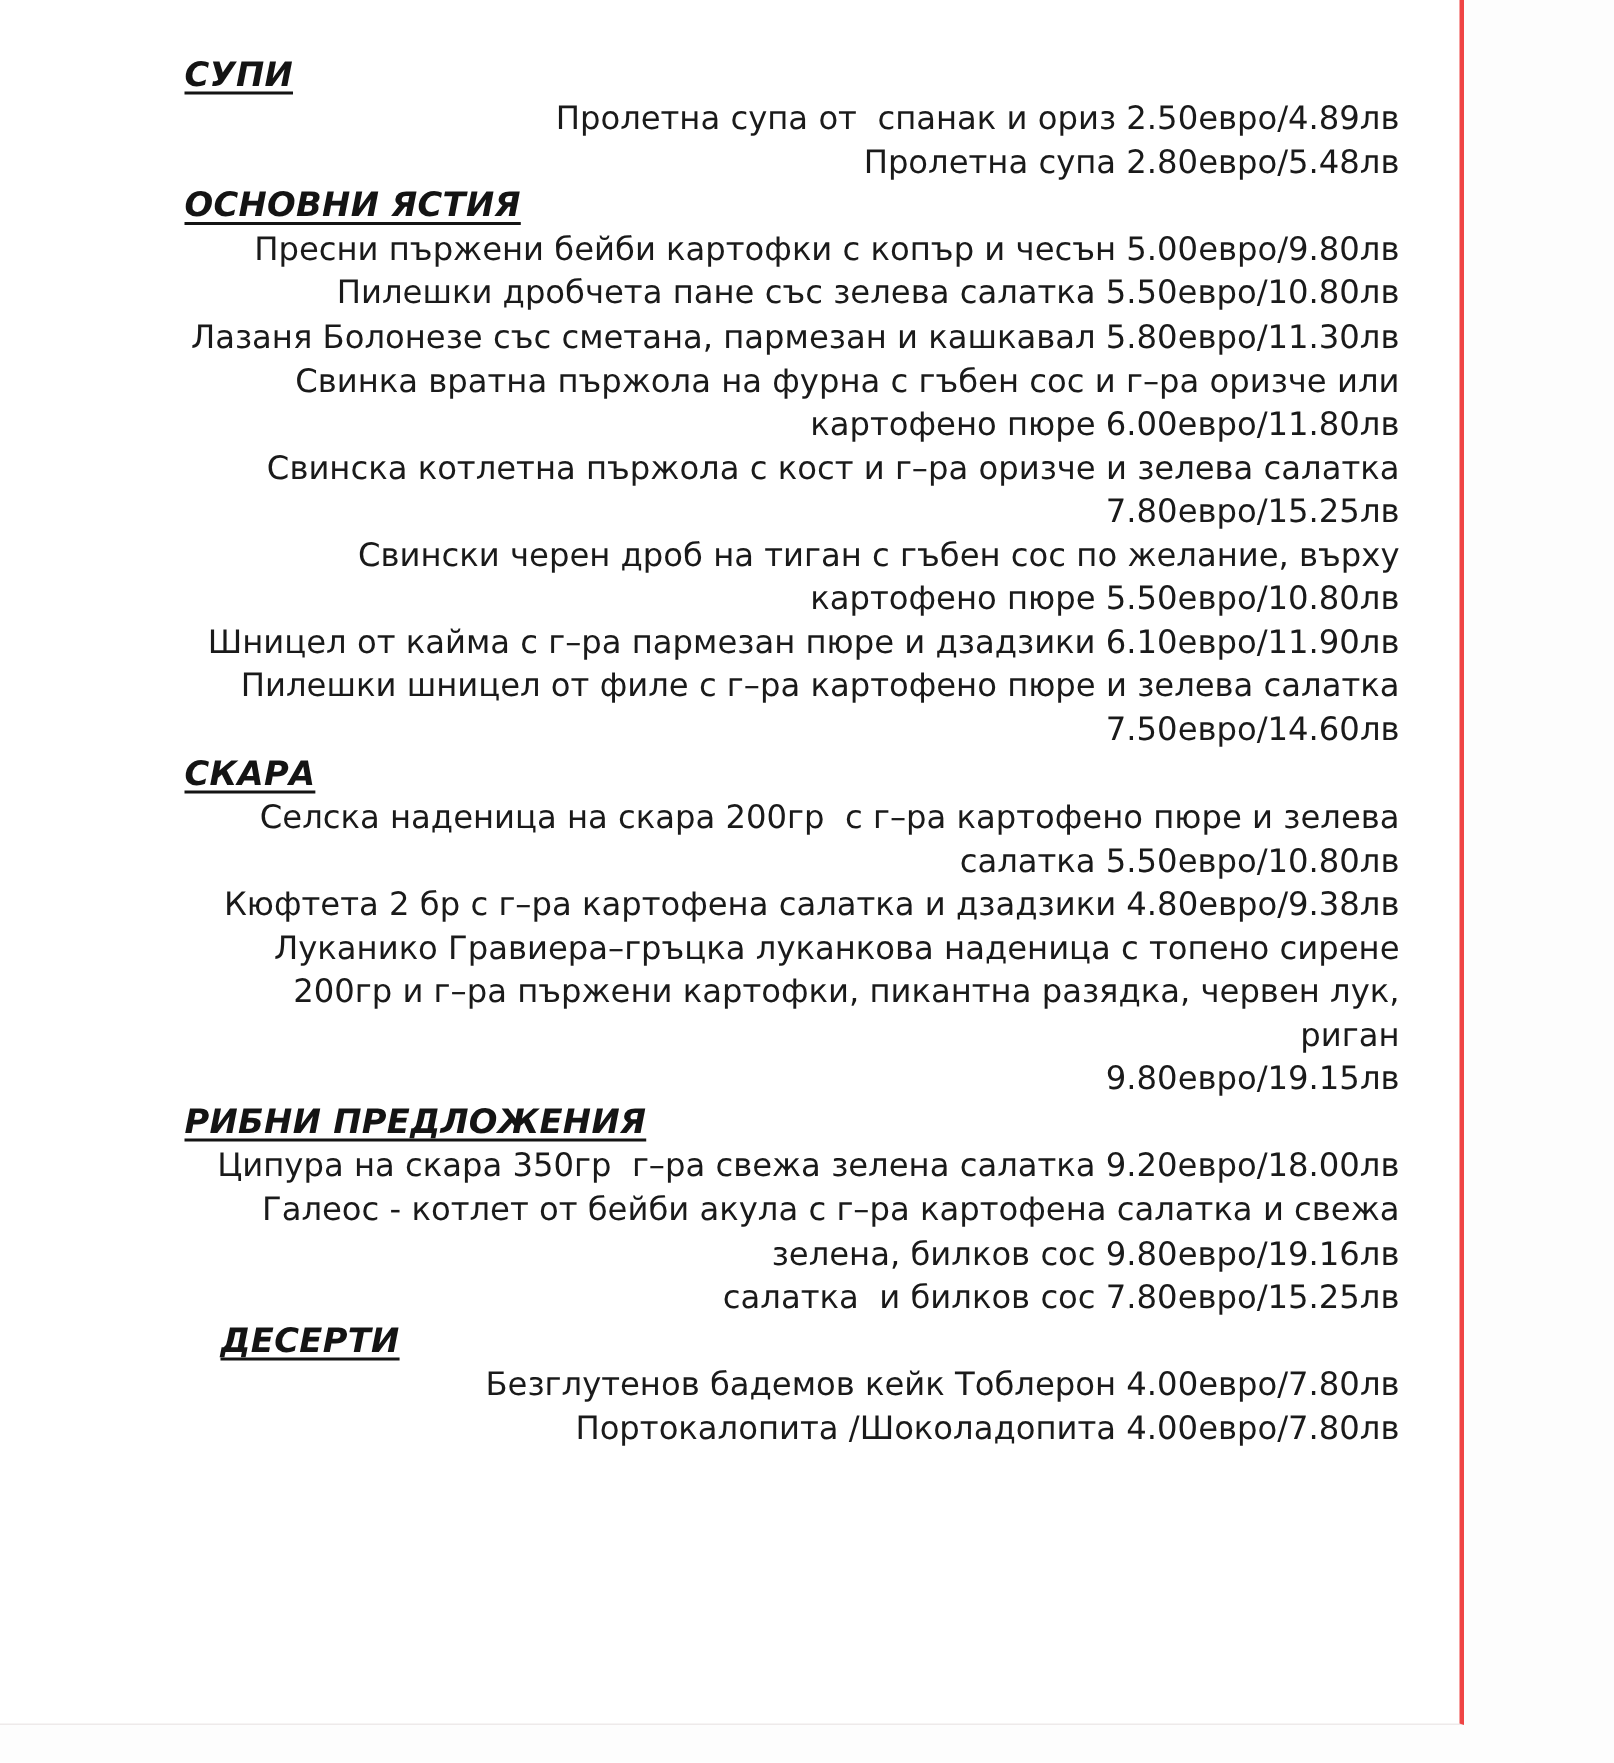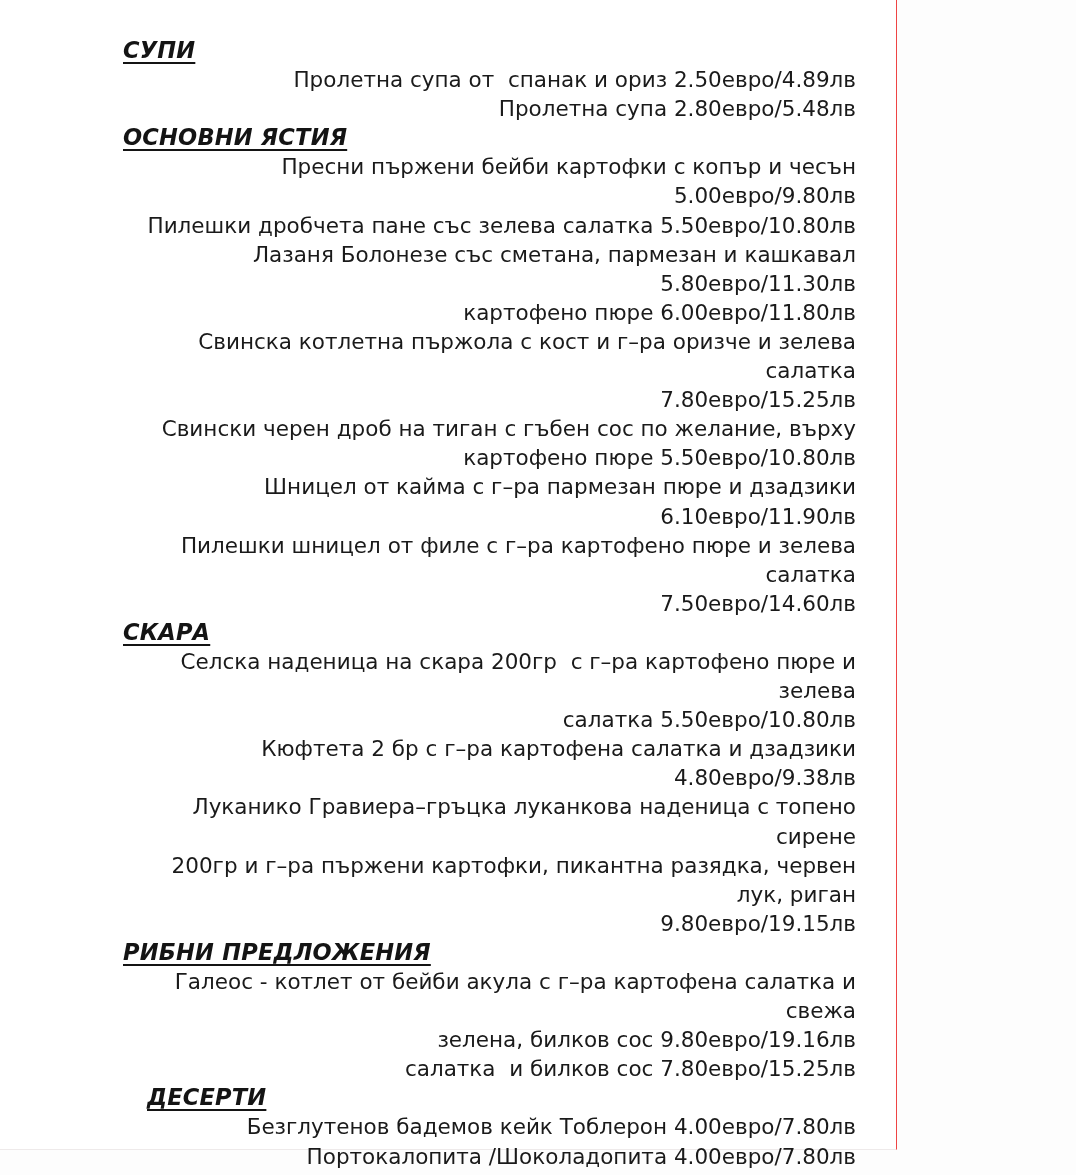--- a/index.html
+++ b/index.html
@@ -10,24 +10,24 @@
   body {
     width: 1076px;
     height: 1175px;
     overflow: hidden;
     position: relative;
   }
   .page {
     position: absolute;
     top: 0;
     left: 0;
-    width: 897px;
+    width: 976px;
     height: 1150px;
     background: #ffffff;
-    border-right: 1px solid #ef4444;
+    border-right: 3px solid #ef4444;
     border-bottom: 1px solid #eeeaea;
     box-sizing: border-box;
   }
   .content {
     padding: 36px 40px 0 123px;
     color: #1a1a1a;
     font-family: "DejaVu Sans", sans-serif;
     font-size: 21.5px;
     line-height: 29.1px;
   }
@@ -65,20 +65,21 @@
       <h2 class="heading">СУПИ</h2>
       <div class="line">Пролетна супа от  спанак и ориз 2.50евро/4.89лв</div>
       <div class="line">Пролетна супа 2.80евро/5.48лв</div>
     </div>
 
     <div class="section">
       <h2 class="heading">ОСНОВНИ ЯСТИЯ</h2>
       <div class="line">Пресни пържени бейби картофки с копър и чесън 5.00евро/9.80лв</div>
       <div class="line">Пилешки дробчета пане със зелева салатка 5.50евро/10.80лв</div>
       <div class="line">Лазаня Болонезе със сметана, пармезан и кашкавал 5.80евро/11.30лв</div>
+      <div class="line">Свинка вратна пържола на фурна с гъбен сос и г–ра оризче или</div>
       <div class="line">картофено пюре 6.00евро/11.80лв</div>
       <div class="line">Свинска котлетна пържола с кост и г–ра оризче и зелева салатка</div>
       <div class="line">7.80евро/15.25лв</div>
       <div class="line">Свински черен дроб на тиган с гъбен сос по желание, върху</div>
       <div class="line">картофено пюре 5.50евро/10.80лв</div>
       <div class="line">Шницел от кайма с г–ра пармезан пюре и дзадзики 6.10евро/11.90лв</div>
       <div class="line">Пилешки шницел от филе с г–ра картофено пюре и зелева салатка</div>
       <div class="line">7.50евро/14.60лв</div>
     </div>
 
@@ -87,20 +88,21 @@
       <div class="line">Селска наденица на скара 200гр  с г–ра картофено пюре и зелева</div>
       <div class="line">салатка 5.50евро/10.80лв</div>
       <div class="line">Кюфтета 2 бр с г–ра картофена салатка и дзадзики 4.80евро/9.38лв</div>
       <div class="line">Луканико Гравиера–гръцка луканкова наденица с топено сирене</div>
       <div class="line">200гр и г–ра пържени картофки, пикантна разядка, червен лук, риган</div>
       <div class="line">9.80евро/19.15лв</div>
     </div>
 
     <div class="section">
       <h2 class="heading">РИБНИ ПРЕДЛОЖЕНИЯ</h2>
+      <div class="line">Ципура на скара 350гр  г–ра свежа зелена салатка 9.20евро/18.00лв</div>
       <div class="line">Галеос - котлет от бейби акула с г–ра картофена салатка и свежа</div>
       <div class="line">зелена, билков сос 9.80евро/19.16лв</div>
       <div class="line">салатка  и билков сос 7.80евро/15.25лв</div>
     </div>
 
     <div class="section">
       <h2 class="heading indent">ДЕСЕРТИ</h2>
       <div class="line"> Безглутенов бадемов кейк Тоблерон 4.00евро/7.80лв</div>
       <div class="line">Портокалопита /Шоколадопита 4.00евро/7.80лв</div>
     </div>

